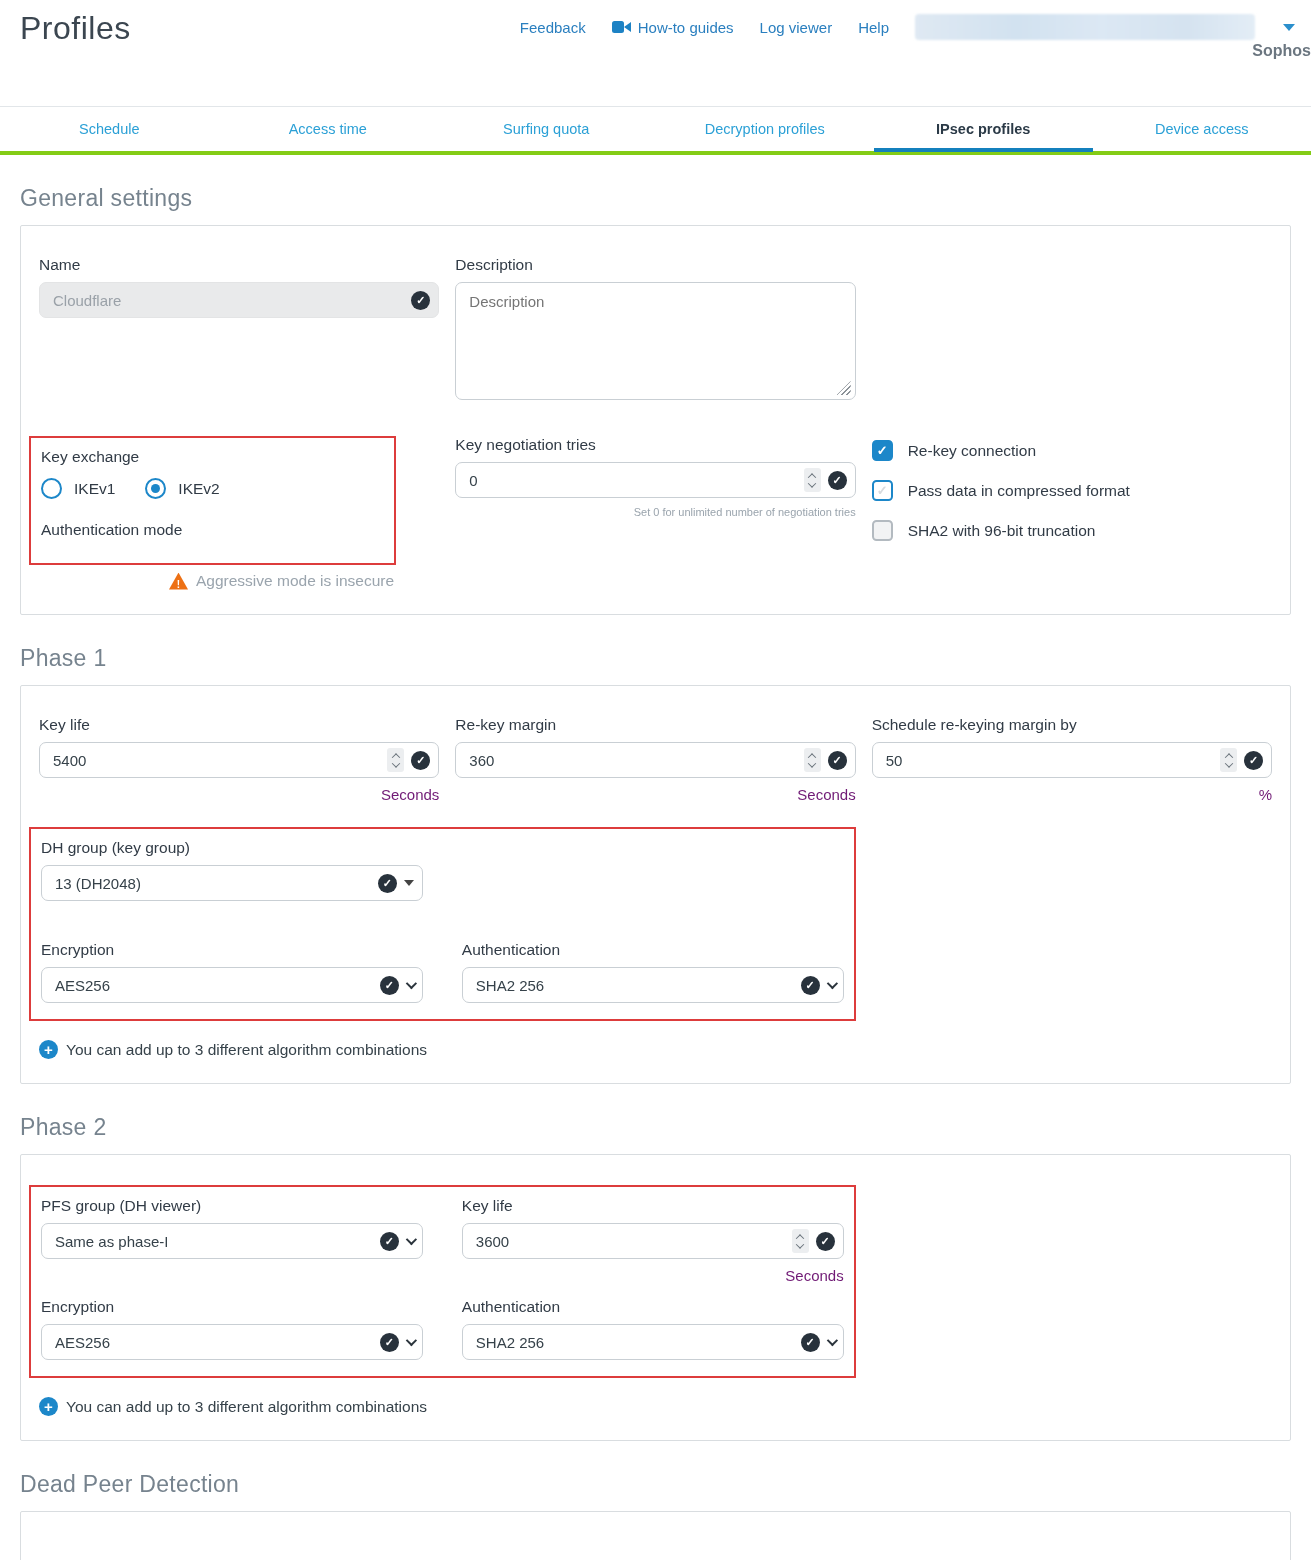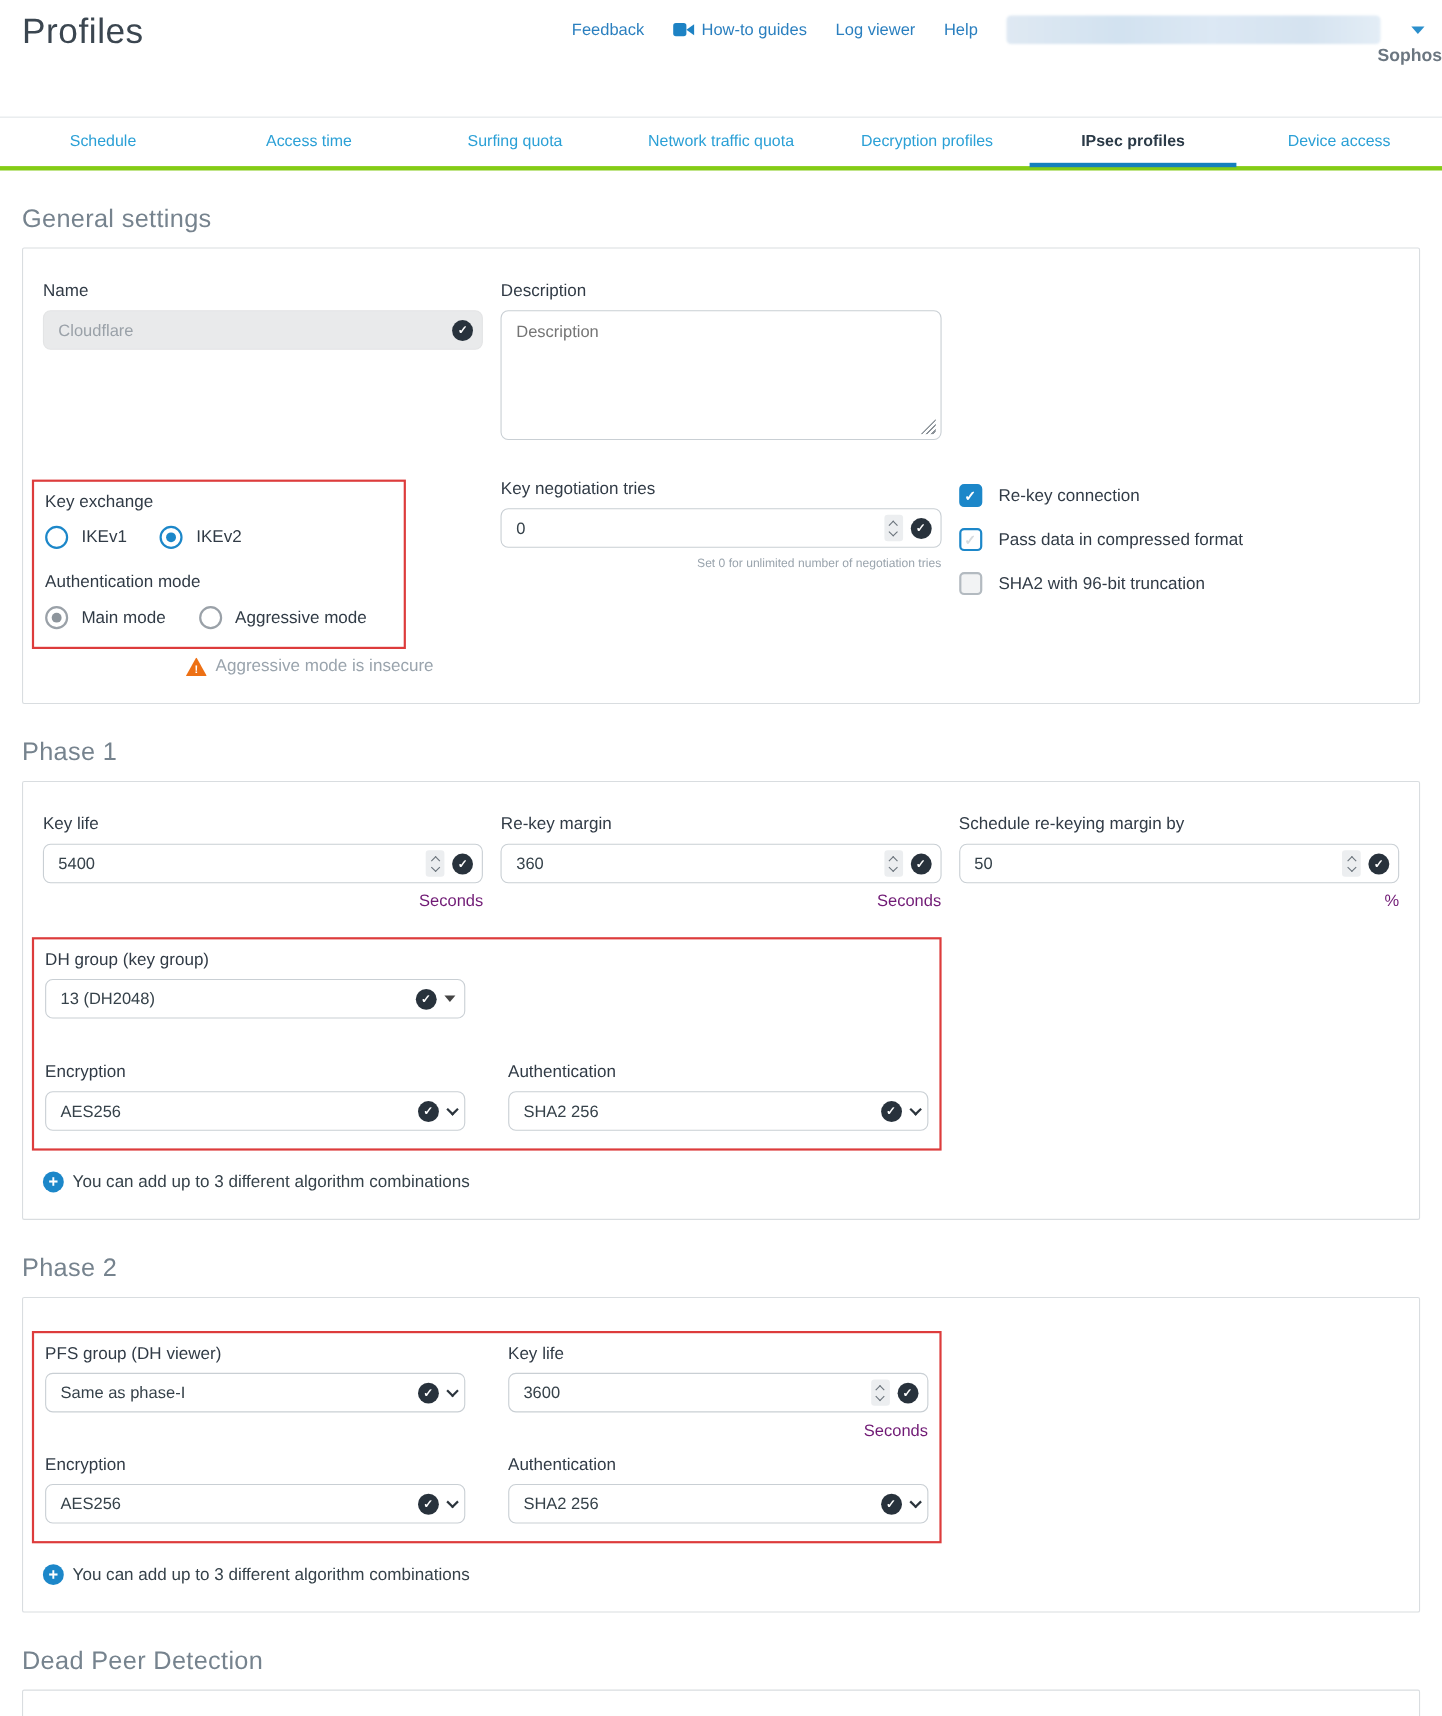--- a/index.html
+++ b/index.html
@@ -80,21 +80,21 @@
   .cb.gray { border-color:#b3bac0; background:#f2f3f4; color:transparent; }
   .cb-row { display:flex; align-items:center; gap:15px; margin-bottom:19px; }
   .cb-label { font-size:15.5px; color:#313b46; }
 
   .warn-row { display:flex; align-items:center; gap:8px; margin:7px 0 0 130px; }
   .warn-tri { width:19px; height:17px; background:#ed7014; clip-path:polygon(50% 0, 100% 100%, 0 100%);
     color:#fff; font-size:10px; font-weight:700; display:flex; align-items:flex-end; justify-content:center; flex:none; }
   .warn-text { color:#9aa4ad; font-size:15.5px; }
 
   .redbox { border:2px solid #dd3c3c; }
-  .redbox-kx { padding:10px 12px 16px 10px; margin-left:-10px; width:340px; }
+  .redbox-kx { padding:10px 12px 16px 10px; margin-left:-10px; width:367px; }
   .redbox-algo { grid-column:1 / 3; margin-left:-10px; padding:10px 10px 0 10px; }
 
   .note-row { display:flex; align-items:center; gap:8px; margin-top:19px; }
   .plus-circle { width:19px; height:19px; border-radius:50%; background:#1c87c9; color:#fff; flex:none;
     display:flex; align-items:center; justify-content:center; font-size:15px; font-weight:700; line-height:1; }
   .note-text { font-size:15.5px; color:#36424a; }
 
   .mt36 { margin-top:36px; }
   .cam-icon { width:19px; height:14px; position:relative; display:inline-block; }
   .cam-icon::before { content:""; position:absolute; left:0; top:1px; width:12px; height:12px; border-radius:2.5px; background:#1d82c4; }
@@ -123,21 +123,20 @@
     <div class="blur-box"></div>
     <div class="caret-down"></div>
   </div>
   <div class="brand">Sophos</div>
 </div>
 
 <div class="tabbar">
   <div class="tab">Schedule</div>
   <div class="tab">Access time</div>
   <div class="tab">Surfing quota</div>
-  <div class="tab">Network traffic quota</div>
   <div class="tab">Decryption profiles</div>
   <div class="tab active">IPsec profiles</div>
   <div class="tab">Device access</div>
 </div>
 
 <div class="content">
 
   <div class="section-heading">General settings</div>
   <div class="panel">
     <div class="grid3">
@@ -165,26 +164,20 @@
       <div>
         <div class="redbox redbox-kx">
           <label class="field-label">Key exchange</label>
           <div class="radio-row">
             <span class="radio"></span>
             <span class="radio-label">IKEv1</span>
             <span class="radio checked"></span>
             <span class="radio-label">IKEv2</span>
           </div>
           <label class="field-label" style="margin-top:22px">Authentication mode</label>
-          <div class="radio-row">
-            <span class="radio gray checked"></span>
-            <span class="radio-label">Main mode</span>
-            <span class="radio gray"></span>
-            <span class="radio-label" style="margin-right:0">Aggressive mode</span>
-          </div>
         </div>
         <div class="warn-row">
           <span class="warn-tri">!</span>
           <span class="warn-text">Aggressive mode is insecure</span>
         </div>
       </div>
 
       <div>
         <label class="field-label">Key negotiation tries</label>
         <div class="control-wrap">

